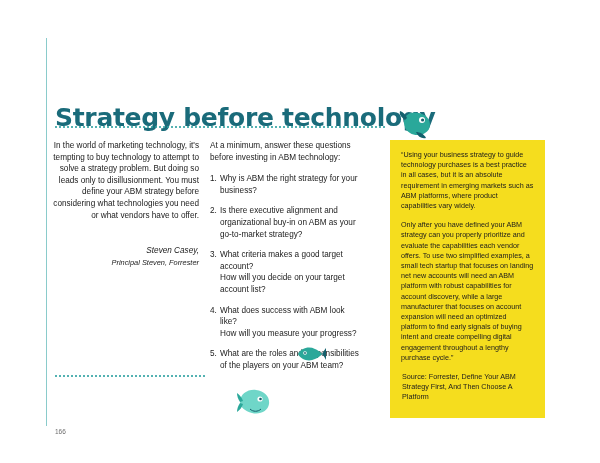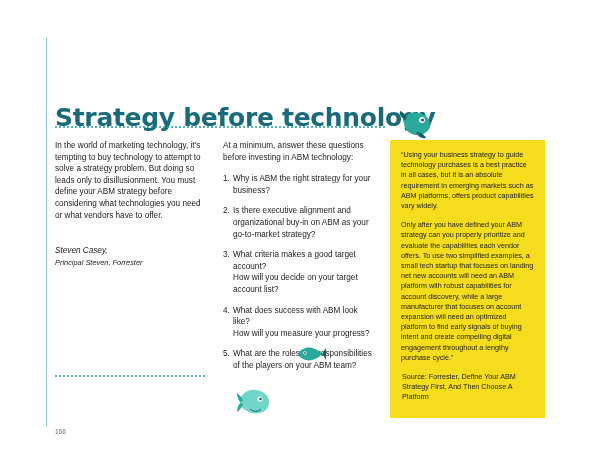--- a/index.html
+++ b/index.html
@@ -45,27 +45,28 @@
     position: absolute;
     left: 55px;
     top: 126px;
     width: 330px;
     height: 2px;
     border-top: 2px dotted #2aa0a0;
     opacity: 0.8;
   }
   .col-left {
     position: absolute;
-    left: 55px;
+    left: 49px;
     top: 140px;
     width: 150px;
+    text-align: right;
   }
   .col-mid {
     position: absolute;
-    left: 223px;
+    left: 210px;
     top: 140px;
     width: 150px;
   }
   .col-right {
     position: absolute;
     left: 390px;
     top: 140px;
     width: 155px;
     background: #f5dd1e;
     padding: 10px 11px 14px 11px;
@@ -228,21 +229,21 @@
     </div>
 
     <div class="q-item">
       <span class="num">5.</span>
       <span>What are the roles and responsibilities of the players on your ABM team?</span>
     </div>
   </div>
 
   <div class="col-right">
     <div class="yellow-text">
-      <p>“Using your business strategy to guide technology purchases is a best practice in all cases, but it is an absolute requirement in emerging markets such as ABM platforms, offers product capabilities vary widely.</p>
+      <p>“Using your business strategy to guide technology purchases is a best practice in all cases, but it is an absolute requirement in emerging markets such as ABM platforms, where product capabilities vary widely.</p>
       <p>Only after you have defined your ABM strategy can you properly prioritize and evaluate the capabilities each vendor offers. To use two simplified examples, a small tech startup that focuses on landing net new accounts will need an ABM platform with robust capabilities for account discovery, while a large manufacturer that focuses on account expansion will need an optimized platform to find early signals of buying intent and create compelling digital engagement throughout a lengthy purchase cycle.”</p>
     </div>
     <p class="yellow-source">Source: Forrester, Define Your ABM Strategy First, And Then Choose A Platform</p>
   </div>
 
   <div class="fish1">
     <svg width="30" height="18" viewBox="0 0 30 18" xmlns="http://www.w3.org/2000/svg">
       <path d="M2 9 C5 3 13 1 19 4 C24 6 26 9 26 9 C26 9 24 12 19 14 C13 17 5 15 2 9 Z" fill="#2aa89a"></path>
       <path d="M26 9 C28 6 29 4 30 3 C30 7 30 11 30 15 C29 13 28 11 26 9 Z" fill="#14606d"></path>
       <circle cx="9" cy="8" r="1.8" fill="#ffffff"></circle>

